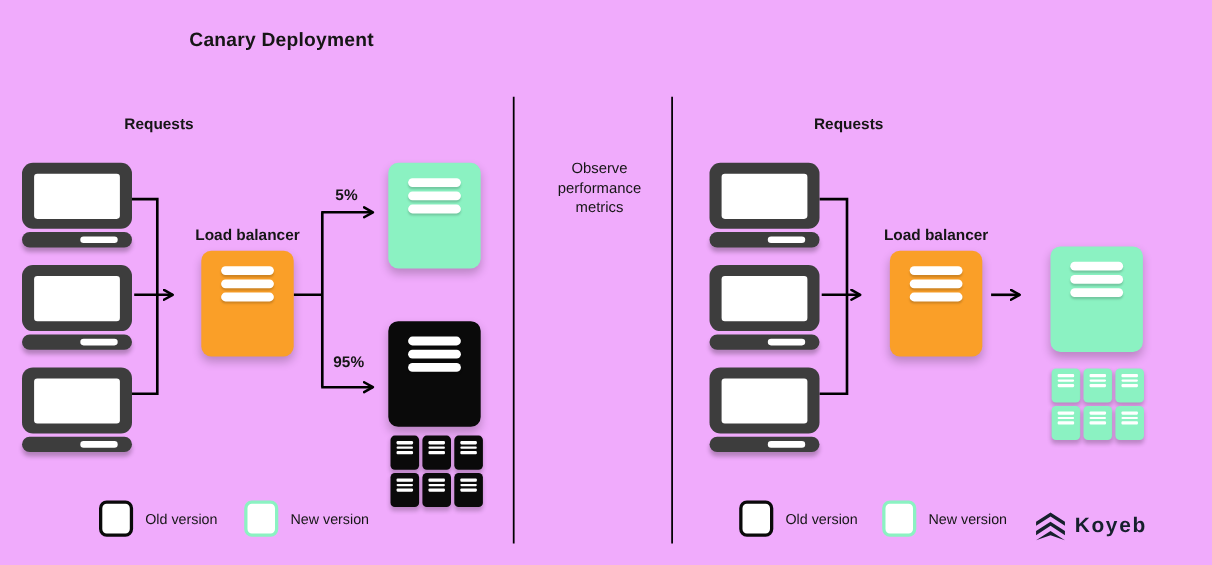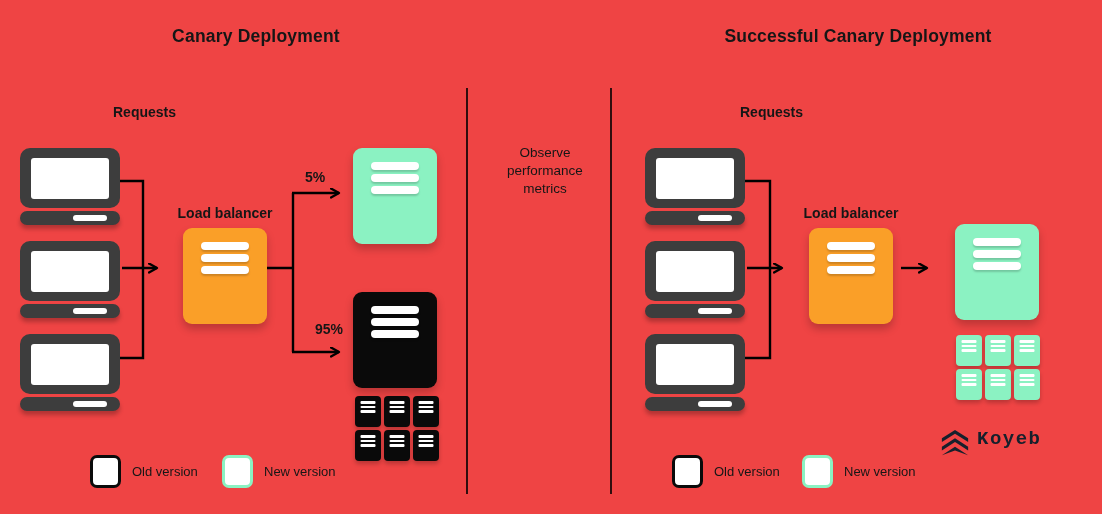--- a/index.html
+++ b/index.html
@@ -1,17 +1,17 @@
 <!DOCTYPE html>
 <html style="--orange: #FA9F28; --green: #8BF2C2; --dark: #3D3D3D; --black: #0A0A0A; --logo: #16202C;"><head>
 <meta charset="utf-8">
 <style>
   html,body{margin:0;padding:0;background:#fff;}
   .canvas{
-    position:relative;width:1102px;height:514px;background:#ef4444;overflow:hidden;
+    position:relative;width:1102px;height:514px;background:#f0abfc;overflow:hidden;
     font-family:"Liberation Sans",sans-serif;color:#111;
   }
   svg.connectors{position:absolute;left:0;top:0;}
 
   .diagram-title{
     position:absolute;top:26px;width:320px;text-align:center;
     font-size:17.5px;font-weight:bold;color:#161616;letter-spacing:.2px;
   }
   .sub-label{position:absolute;font-size:14px;font-weight:bold;color:#161616;}
   .pct-label{position:absolute;width:44px;text-align:center;font-size:14px;font-weight:bold;color:#161616;}
@@ -73,21 +73,21 @@
     font-size:13.5px;line-height:18px;color:#161616;white-space:pre-line;
   }
 
   
   .legend-item{position:absolute;display:flex;align-items:center;gap:11px;}
   .legend-swatch{width:25px;height:27px;border-radius:7px;border:3px solid var(--black);background:#fff;}
   .legend-swatch.new{border-color:var(--green);}
   .legend-item .legend-label{font-size:13px;color:#161616;}
 
   
-  .brand{position:absolute;left:940px;top:428px;display:flex;align-items:flex-start;gap:7px;font-family:Liberation Mono, monospace;}
+  .brand{position:absolute;left:940px;top:464px;display:flex;align-items:center;gap:7px;}
   .brand .logo-text{font-size:19px;font-weight:bold;letter-spacing:1.5px;color:var(--logo);}
 </style>
 </head>
 <body>
 
 <div class="canvas">
 
   <svg class="connectors" width="1102" height="514" viewBox="0 0 1102 514">
     <defs>
       <marker id="ah" markerUnits="userSpaceOnUse" markerWidth="14" markerHeight="14" refX="9" refY="5.5" orient="auto">
@@ -138,21 +138,21 @@
   <div class="lb-label" style="left:163px;top:205px;">Load balancer</div>
   <div class="server orange" style="left:183px;top:228px;">
     <span class="bars">
         <i></i>
         <i></i>
         <i></i>
       </span>
   </div>
 
   <div class="pct-label" style="left:293px;top:169px;">5%</div>
-  <div class="pct-label" style="left:295px;top:321px;padding-left:12px;">95%</div>
+  <div class="pct-label" style="left:295px;top:321px;">95%</div>
 
   <div class="server green" style="left:353px;top:148px;">
     <span class="bars">
         <i></i>
         <i></i>
         <i></i>
       </span>
   </div>
   <div class="server black" style="left:353px;top:292px;">
     <span class="bars">
@@ -201,21 +201,20 @@
   </div>
   <div class="legend-item" style="left:222px;top:455px;">
     <span class="legend-swatch new"></span>
     <span class="legend-label">New version</span>
   </div>
 
   <div class="note" style="top:144px;">Observe
 performance
 metrics</div>
 
-  <div class="diagram-title" style="left:698px;">Successful Canary Deployment</div>
 
   <div class="sub-label" style="left:740px;top:104px;">Requests</div>
 
   <div class="laptop" style="left:645px;top:148px;">
     <div class="screen"></div>
     <div class="base">
         <span class="pill"></span>
       </div>
   </div>
   <div class="laptop" style="left:645px;top:241px;">

